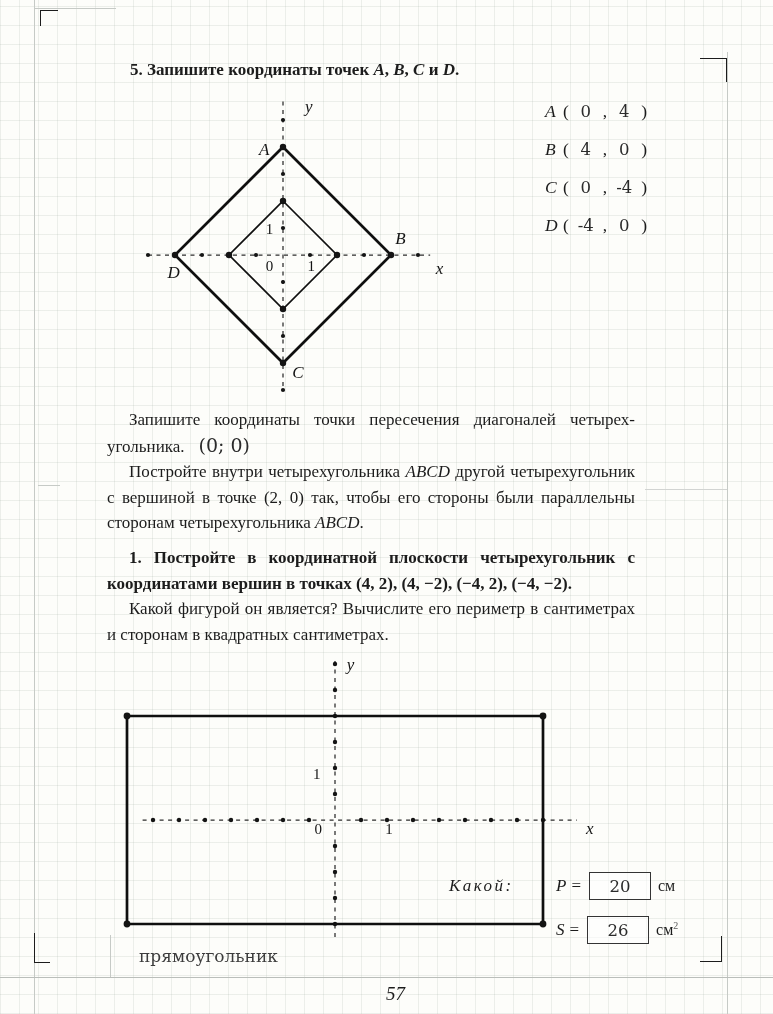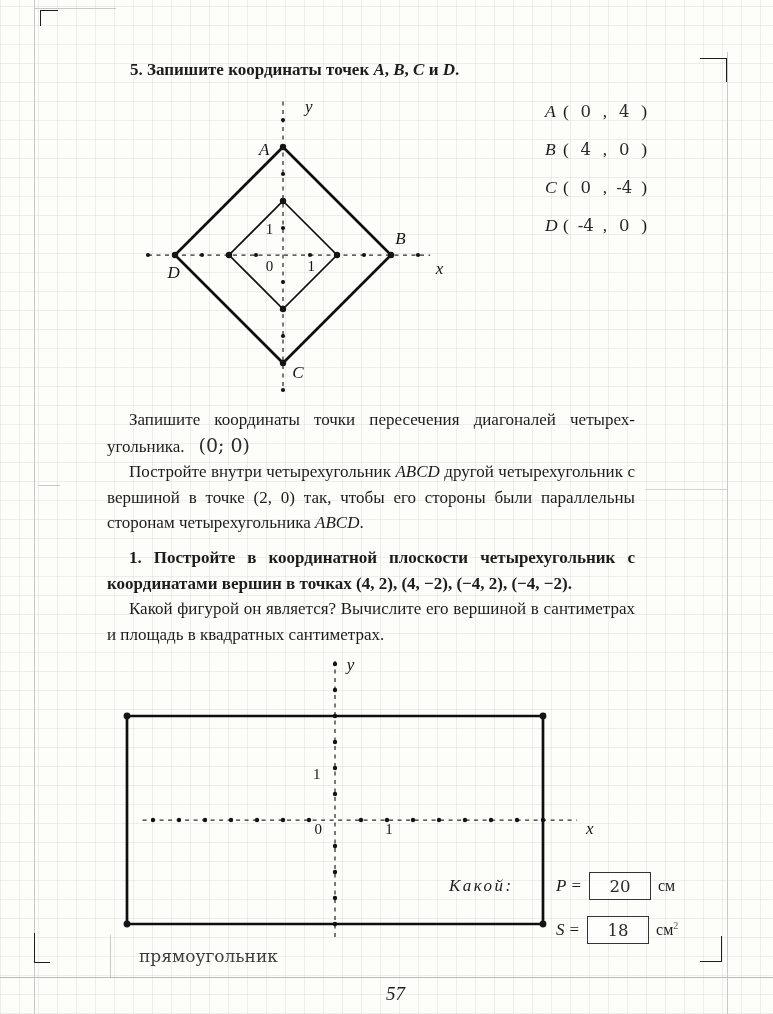--- a/index.html
+++ b/index.html
@@ -172,24 +172,24 @@
         <span class="paren">(</span>
         <span class="val hand">-4</span>
         <span class="paren">,</span>
         <span class="val hand">0</span>
         <span class="paren">)</span>
     </div>
   </div>
 
   <p class="para p-intersect"><span>Запишите координаты точки пересечения диагоналей четырех­угольника.</span><span class="hand inline-ans">(0; 0)</span></p>
 
-  <p class="para p-construct"><span>Постройте внутри четырехугольник </span><span class="it">ABCD</span><span> другой четырех­угольник с вершиной в точке (2, 0) так, чтобы его стороны были параллельны сторонам четырехугольника </span><span class="it">ABCD</span><span>.</span></p>
+  <p class="para p-construct"><span>Постройте внутри четырехугольника </span><span class="it">ABCD</span><span> другой четырех­угольник с вершиной в точке (2, 0) так, чтобы его стороны были параллельны сторонам четырехугольника </span><span class="it">ABCD</span><span>.</span></p>
 
   <p class="para bold p-task6">1. Постройте в координатной плоскости четырехугольник с координатами вершин в точках (4, 2), (4, −2), (−4, 2), (−4, −2).</p>
-  <p class="para p-question">Какой фигурой он является? Вычислите его вершиной в сан­тиметрах и площадь в квадратных сантиметрах.</p>
+  <p class="para p-question">Какой фигурой он является? Вычислите его периметр в сан­тиметрах и сторонам в квадратных сантиметрах.</p>
 
   <svg id="plot2" width="530" height="300">
       <line x1="57.599999999999994" y1="172" x2="491.8" y2="172" class="axis"></line>
       <line x1="250" y1="289" x2="250" y2="10.799999999999983" class="axis"></line>
       <circle cx="68" cy="172" r="2.2" class="dot"></circle>
       <circle cx="94" cy="172" r="2.2" class="dot"></circle>
       <circle cx="120" cy="172" r="2.2" class="dot"></circle>
       <circle cx="146" cy="172" r="2.2" class="dot"></circle>
       <circle cx="172" cy="172" r="2.2" class="dot"></circle>
       <circle cx="198" cy="172" r="2.2" class="dot"></circle>
@@ -232,21 +232,21 @@
     <span class="valbox">
         <span class="hand">20</span>
       </span>
     <span class="unit">см</span>
   </div>
 
   <div class="result-row row-s">
     <span class="sym">S</span>
     <span class="eq">=</span>
     <span class="valbox">
-        <span class="hand">18</span>
+        <span class="hand">26</span>
       </span>
     <span class="unit"><span>см</span><sup>2</sup></span>
   </div>
 
   <div class="shape-answer hand">прямоугольник</div>
 
   <div class="page-number">57</div>
 
 </div>
 

